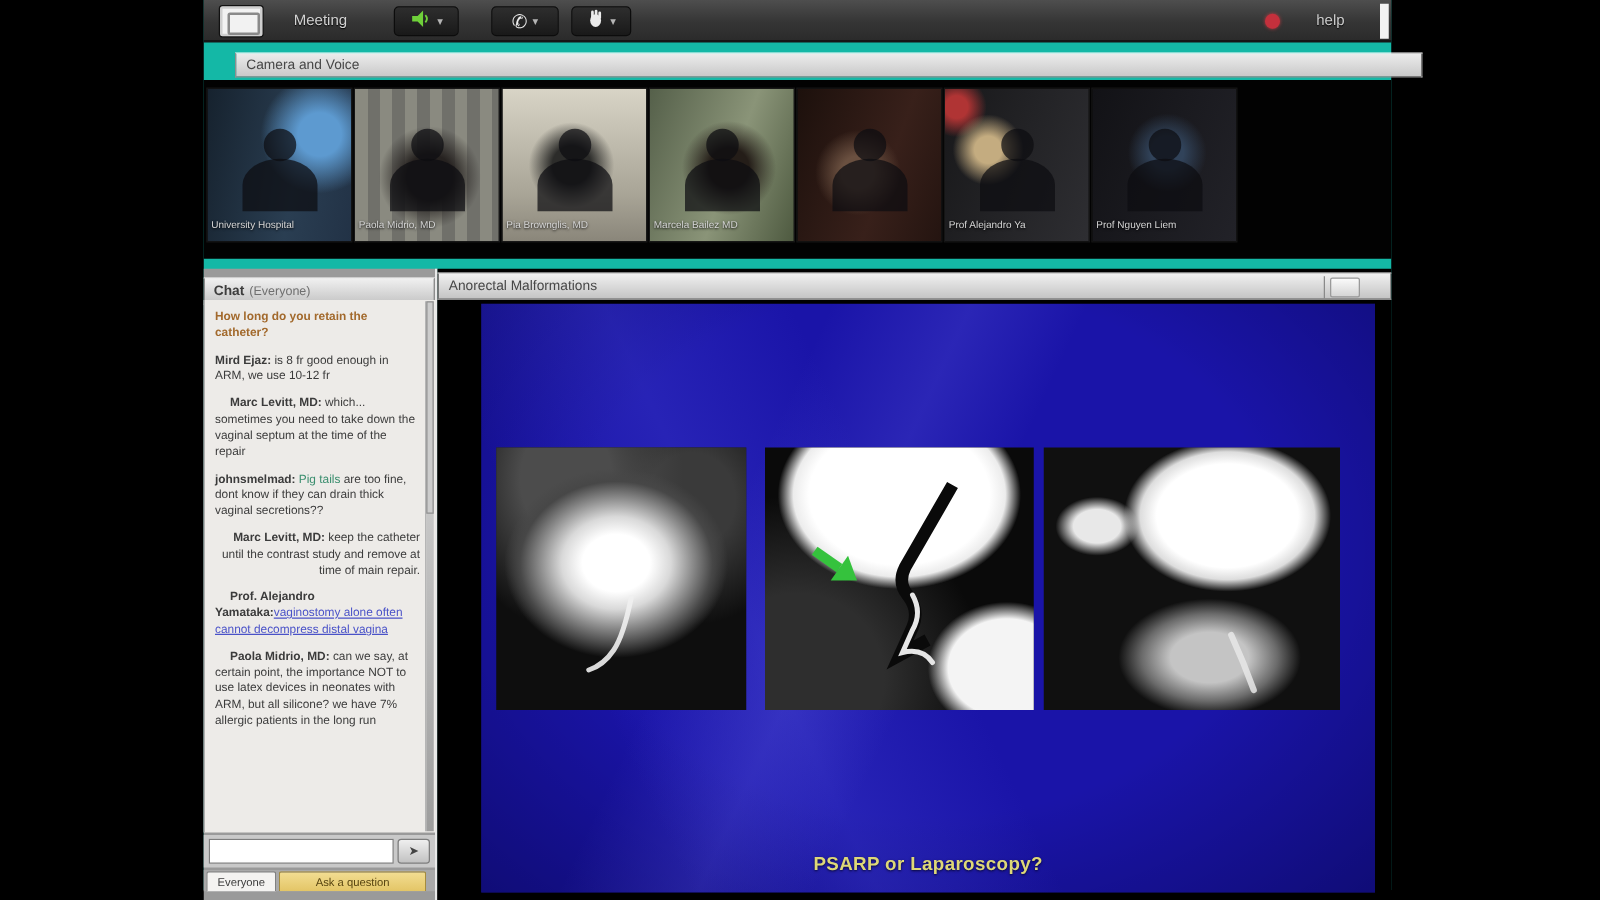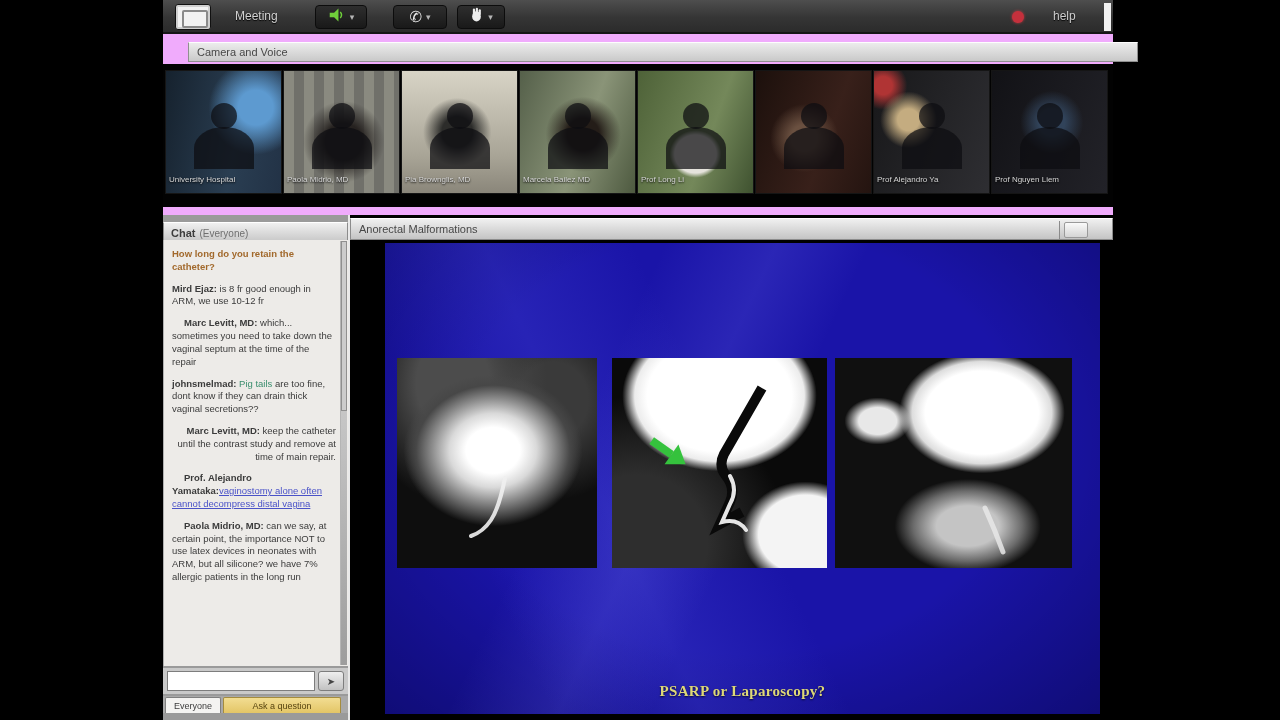--- a/index.html
+++ b/index.html
@@ -1,19 +1,19 @@
 <!DOCTYPE html>
 <html><head>
 <meta charset="utf-8">
 <style>
   * { margin:0; padding:0; box-sizing:border-box; }
   html,body { width:1280px; height:720px; background:#000; overflow:hidden;
               font-family:"Liberation Sans", sans-serif; }
   .stage { position:relative; width:1280px; height:720px; background:#000; }
-  .app { position:absolute; left:163px; top:0; width:950px; height:712px; background:#f0abfc; }
+  .app { position:absolute; left:163px; top:0; width:950px; height:712px; background:#14b8a6; }
 
   
   .toolbar { position:absolute; left:0; top:0; width:950px; height:34px;
              background:linear-gradient(180deg,#4e4e4e,#353535 55%,#2b2b2b);
              border-bottom:2px solid #161616; }
   .app-icon { position:absolute; left:12px; top:4px; width:36px; height:26px;
               background:#f2f2f2; border-radius:3px; border:1px solid #111;
               box-shadow:inset 0 0 0 2px #cfcfcf; }
   .app-icon::after { content:""; position:absolute; left:6px; top:5px; width:22px; height:14px;
               border:2px solid #8a8a8a; border-radius:2px; }
@@ -167,24 +167,20 @@
           <span class="tile-name">Paola Midrio, MD</span>
         </div>
           <div class="tile" style="background: radial-gradient(circle at 48% 50%, rgb(44, 44, 42) 0px, rgb(44, 44, 42) 18%, rgba(0, 0, 0, 0) 40%), linear-gradient(rgb(216, 212, 198), rgb(168, 164, 150) 70%, rgb(138, 134, 122));">
           <span class="sil"></span>
           <span class="tile-name">Pia Brownglis, MD</span>
         </div>
           <div class="tile" style="background: radial-gradient(circle at 55% 52%, rgb(36, 29, 24) 0px, rgb(36, 29, 24) 18%, rgba(0, 0, 0, 0) 42%), linear-gradient(110deg, rgb(85, 96, 74), rgb(138, 148, 120) 55%, rgb(78, 90, 64));">
           <span class="sil"></span>
           <span class="tile-name">Marcela Bailez MD</span>
         </div>
-          <div class="tile" style="background: radial-gradient(30% 26% at 50% 68%, rgb(229, 227, 220) 0px, rgb(229, 227, 220) 60%, rgba(0, 0, 0, 0) 75%), linear-gradient(110deg, rgb(78, 98, 56), rgb(116, 136, 90) 60%, rgb(63, 82, 48));">
-          <span class="sil"></span>
-          <span class="tile-name">Prof Long Li</span>
-        </div>
           <div class="tile" style="background: radial-gradient(circle at 42% 55%, rgb(106, 80, 64) 0px, rgb(106, 80, 64) 14%, rgba(0, 0, 0, 0) 36%), linear-gradient(110deg, rgb(28, 16, 12), rgb(56, 32, 26) 60%, rgb(36, 20, 16));">
           <span class="sil"></span>
           <span class="tile-name"></span>
         </div>
           <div class="tile" style="background: radial-gradient(circle at 30% 40%, rgb(196, 172, 128) 0px, rgb(196, 172, 128) 10%, rgba(0, 0, 0, 0) 26%), radial-gradient(circle at 8% 12%, rgb(176, 52, 52) 0px, rgb(176, 52, 52) 6%, rgba(0, 0, 0, 0) 16%), linear-gradient(110deg, rgb(24, 24, 26), rgb(46, 46, 50));">
           <span class="sil"></span>
           <span class="tile-name">Prof Alejandro Ya</span>
         </div>
           <div class="tile" style="background: radial-gradient(circle at 52% 42%, rgb(49, 67, 90) 0px, rgb(49, 67, 90) 14%, rgba(0, 0, 0, 0) 34%), linear-gradient(110deg, rgb(18, 18, 22), rgb(34, 34, 40));">
           <span class="sil"></span>
@@ -270,19 +266,19 @@
               </svg>
             </div>
           </div>
 
           <div class="xray xray3">
             <svg class="trace" viewBox="0 0 237 210">
               <path d="M150 150 q10 22 18 44" stroke="#e8e8e8" stroke-width="5" fill="none" stroke-linecap="round" opacity="0.85"></path>
             </svg>
           </div>
 
-          <div class="slide-caption" style="color: rgb(222, 216, 120); font-family: Liberation Serif, serif;">PSARP or Laparoscopy?</div>
+          <div class="slide-caption" style="color: rgb(222, 216, 120);">PSARP or Laparoscopy?</div>
         </div>
       </div>
     </div>
 
   </div>
 </div>
 
 </body></html>

